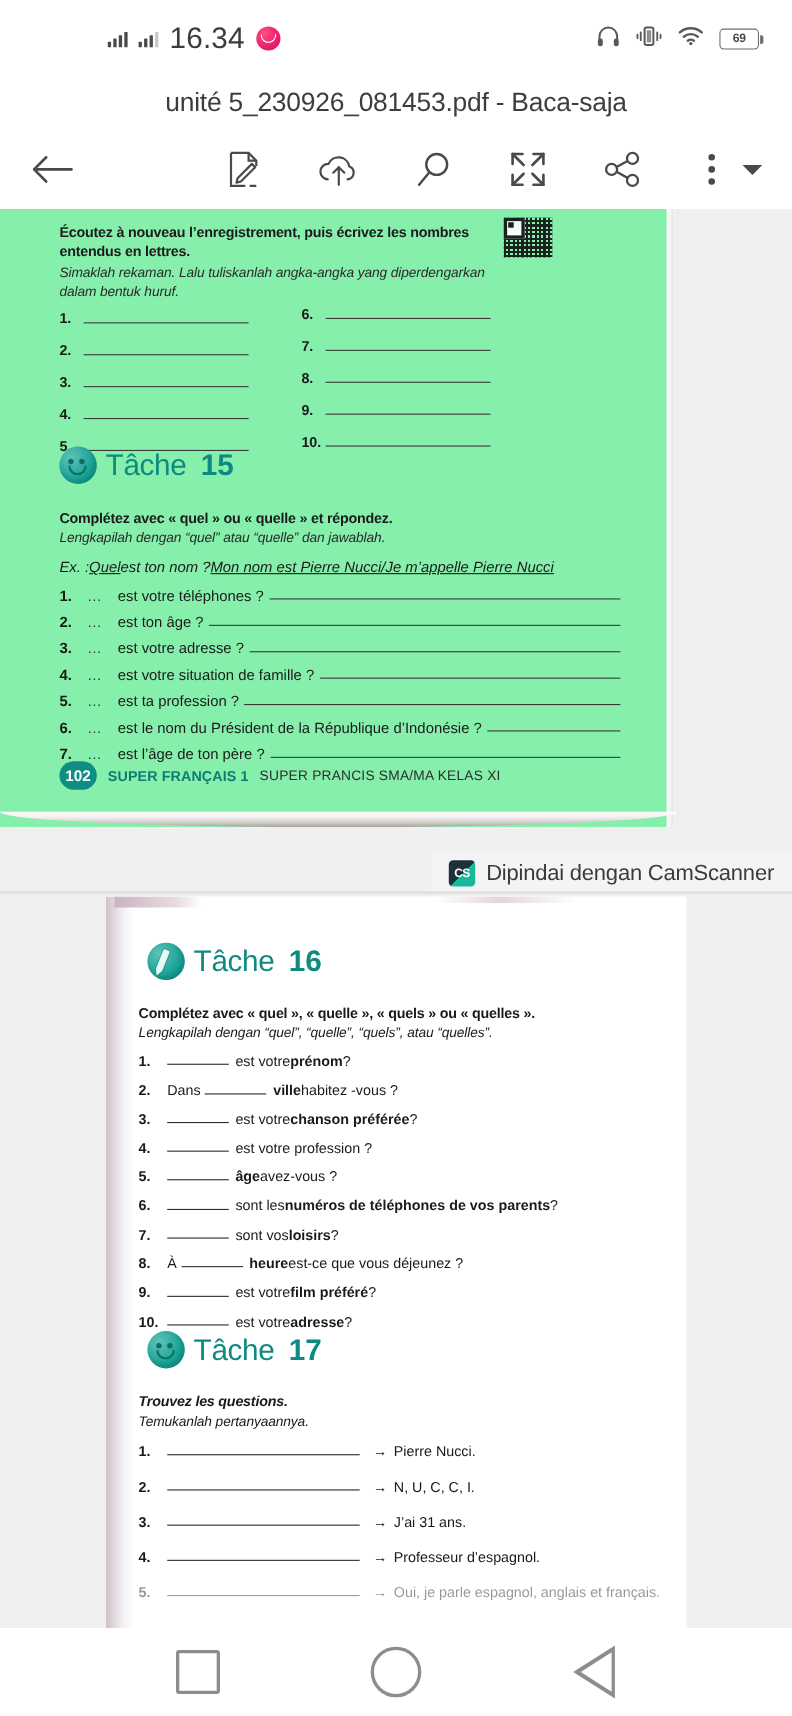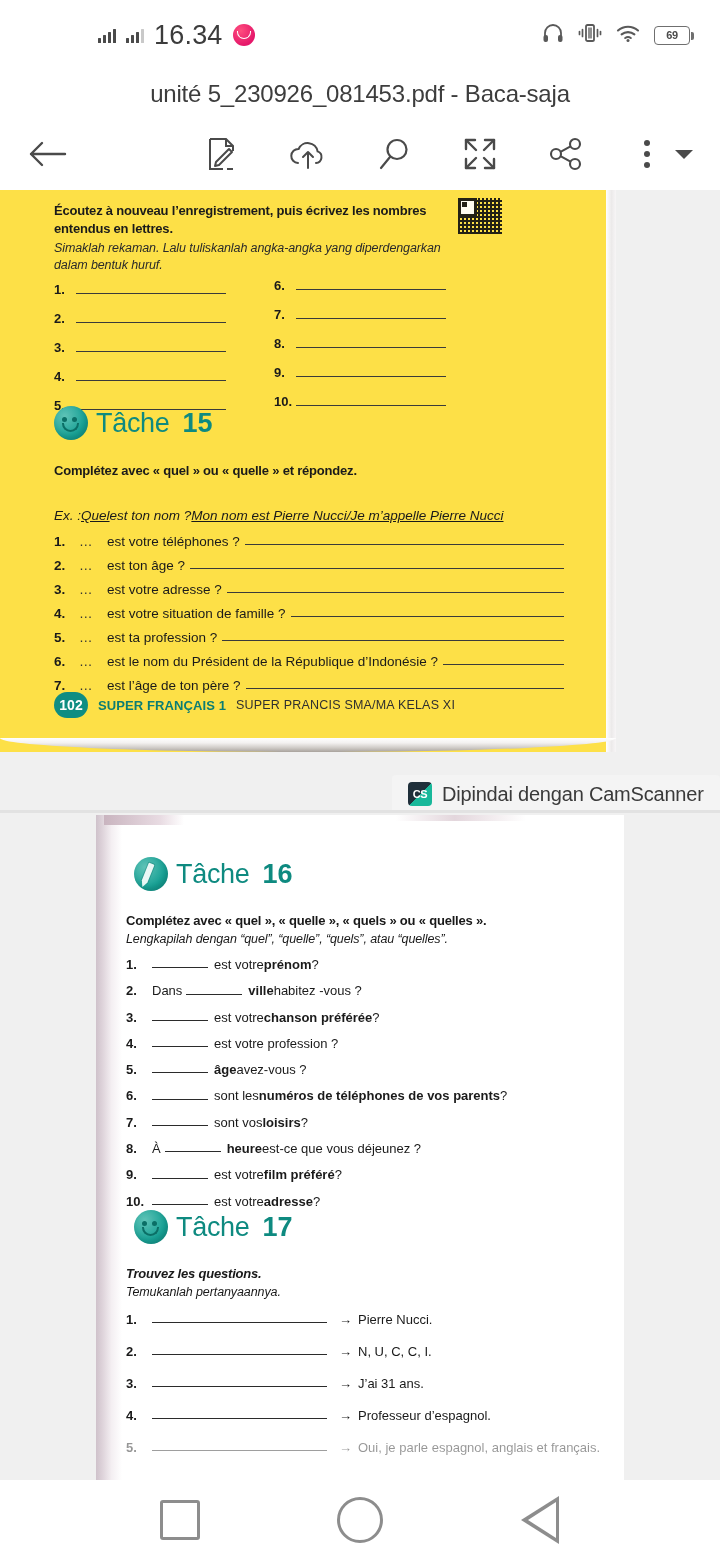--- a/index.html
+++ b/index.html
@@ -95,21 +95,21 @@
 
   
   #viewer {
     position:absolute; top: 190px; left:0; width:720px; height: 1290px;
     background:#f0f0f0; overflow:hidden;
   }
 
   
   #page1 {
     position:absolute; top:0; left:0; width:616px; height:562px;
-    background:#fde047;
+    background:#86efac;
   }
   #page1-edge {
     position:absolute; top:0; left:606px; width:10px; height:562px;
     background: linear-gradient(to right,#ffffff,#eceaea 55%,#f7f5f6);
   }
   #page1-bottomcurl {
     position:absolute; top:548px; left:0; width:616px; height:14px;
     background: linear-gradient(to bottom, #ffffff 0%, #f3f1f0 35%, #cfcbc7 70%, #a8a29c 100%);
     border-radius: 0 0 50% 50% / 0 0 100% 100%;
   }
@@ -420,20 +420,21 @@
       <span class="tache-icon">
         <span class="face-eye l"></span>
           <span class="face-eye r"></span>
           <span class="face-mouth"></span>
       </span>
       <span class="tache-word">Tâche</span>
       <span class="tache-num">15</span>
     </div>
 
     <div class="pg t-bold" style="top:272px;left:54px;width:460px;">Complétez avec « quel » ou « quelle » et répondez.</div>
+    <div class="pg t-ital" style="top:291px;left:54px;width:460px;">Lengkapilah dengan “quel” atau “quelle” dan jawablah.</div>
 
     <div class="pg exline" style="top:318px;left:54px;width:510px;">
       <span>Ex. : </span>
         <u>Quel</u>
         <span> est ton nom ? </span>
         <u>Mon nom est Pierre Nucci/Je m’appelle Pierre Nucci</u>
     </div>
 
     <div class="pg" id="t15-list" style="top:344px;left:54px;width:510px;">
         <div class="qline" style="margin-bottom: 9px;">

